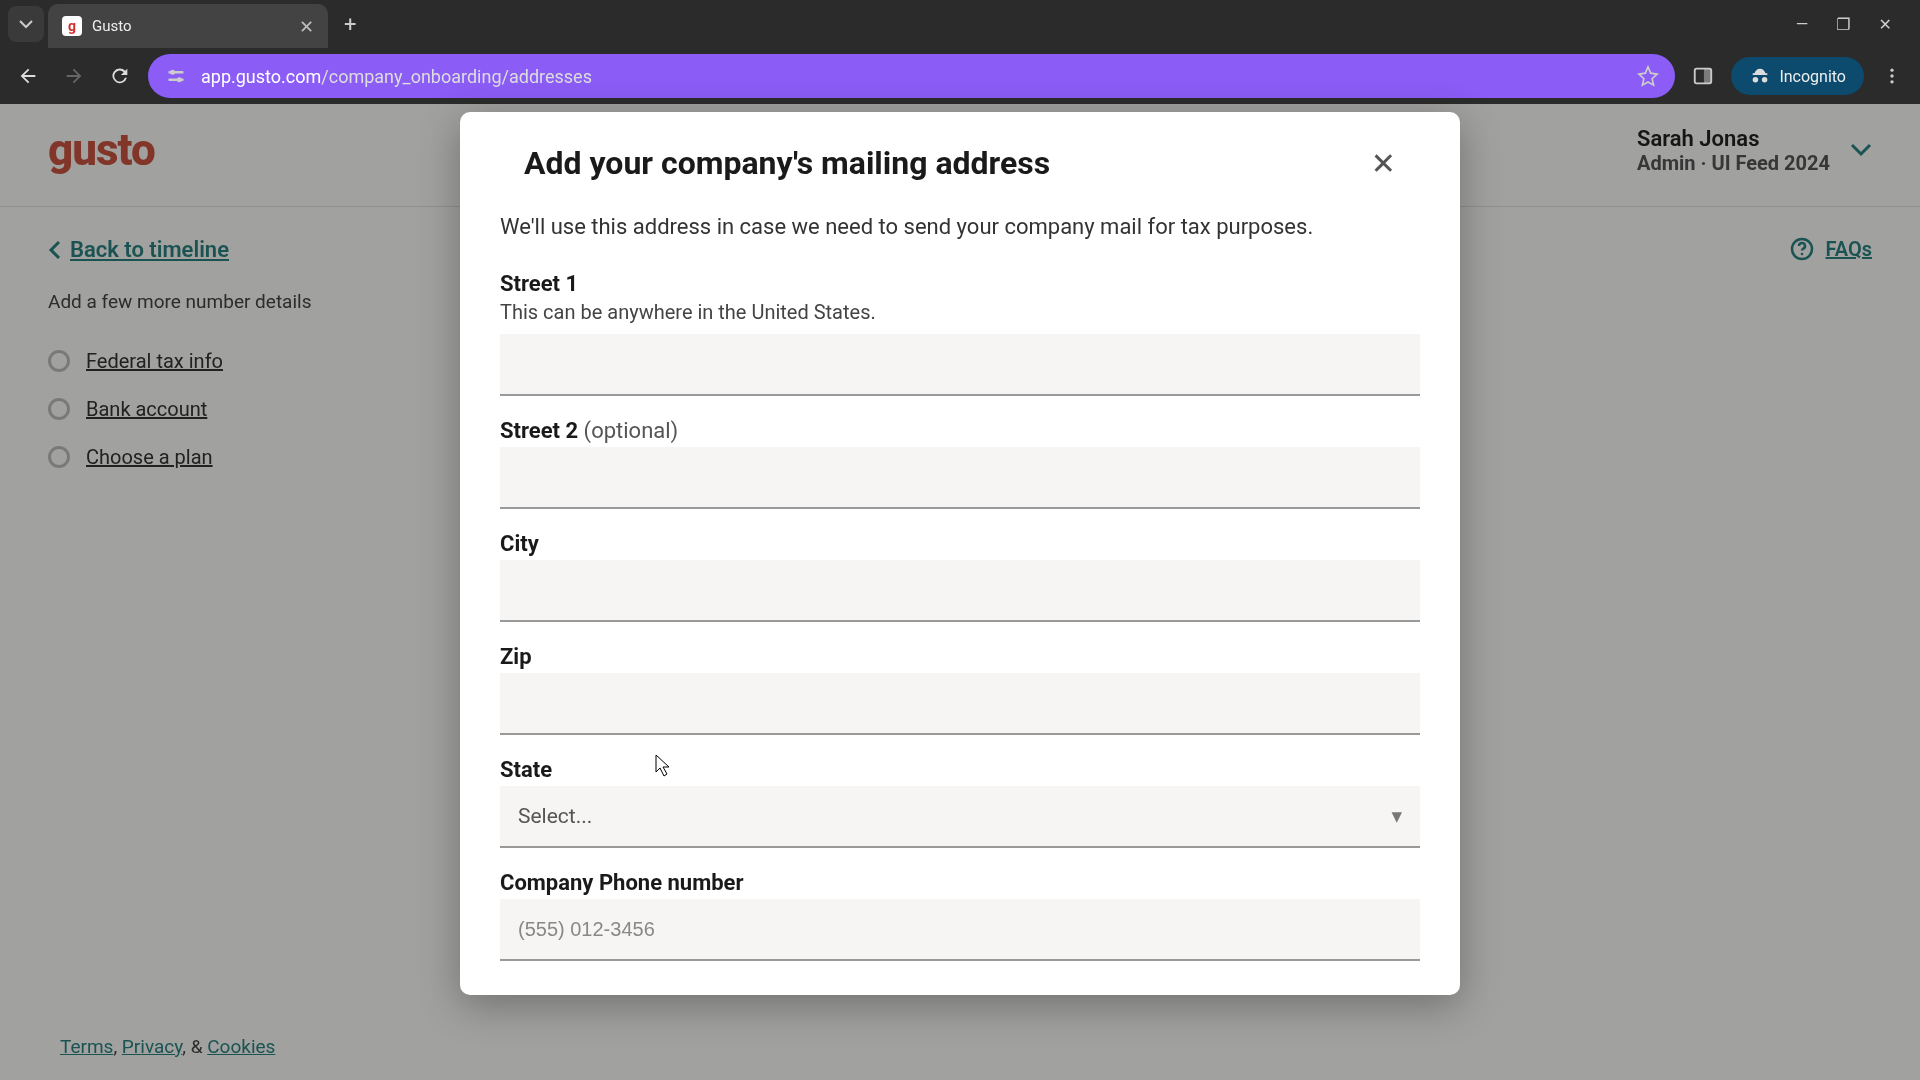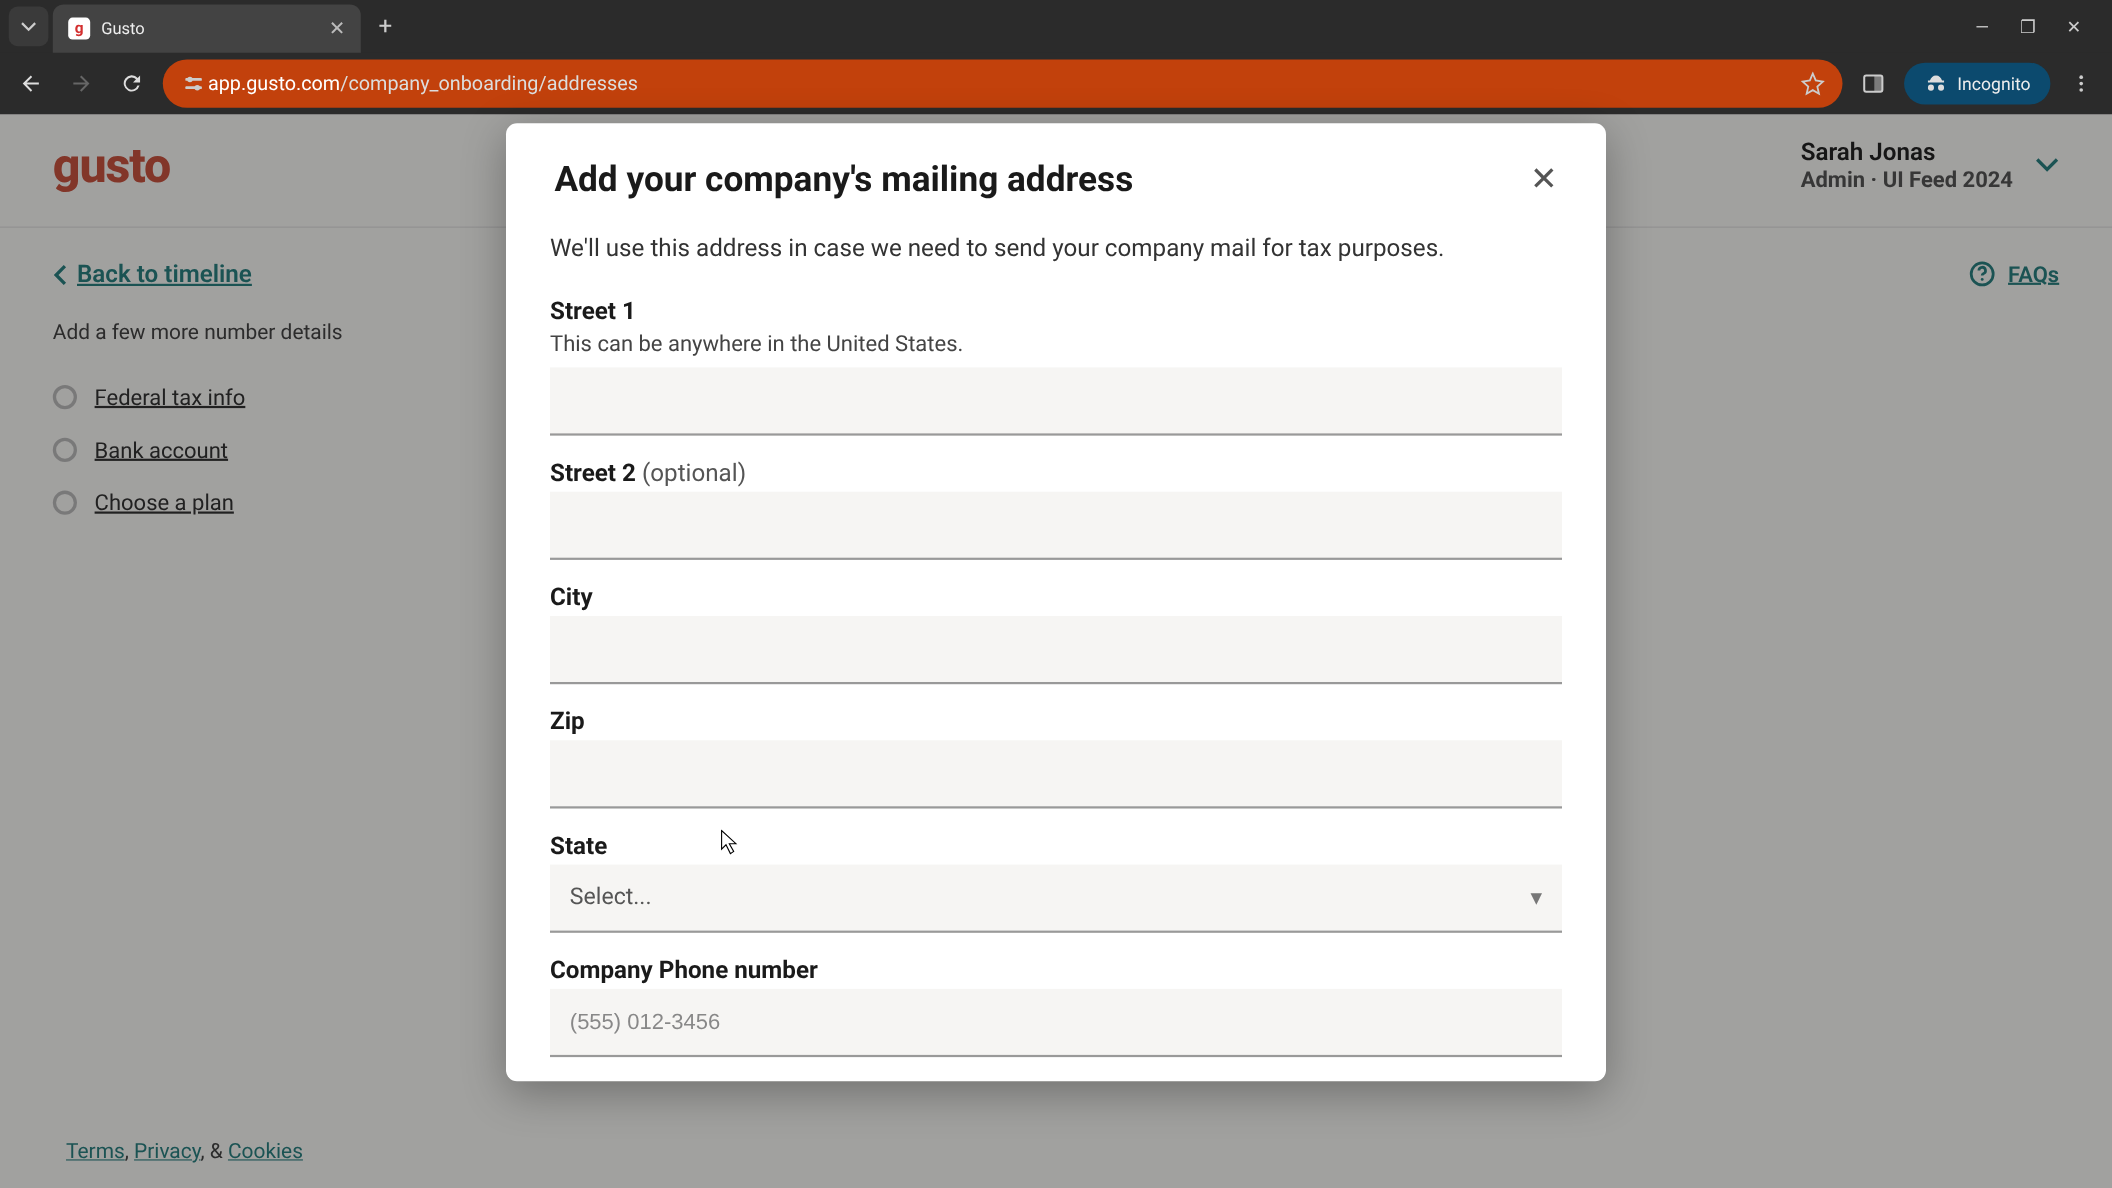--- a/index.html
+++ b/index.html
@@ -13,21 +13,21 @@
 .tab-favicon { width: 20px; height: 20px; background: #fff; border-radius: 4px; display: flex; align-items: center; justify-content: center; color: #d32f2f; font-weight: bold; font-size: 14px; }
 .tab-title { color: #eee; font-size: 15px; flex: 1; }
 .tab-close { color: #bbb; font-size: 18px; cursor: pointer; }
 .new-tab { color: #ccc; font-size: 22px; padding: 0 12px; cursor: pointer; }
 .window-controls { margin-left: auto; display: flex; gap: 28px; padding-right: 20px; color: #ccc; }
 .window-controls span { cursor: pointer; font-size: 16px; }
 
 .address-bar-row { height: 56px; display: flex; align-items: center; padding: 0 10px; gap: 10px; background: #2b2b2b; }
 .nav-btn { width: 36px; height: 36px; display: flex; align-items: center; justify-content: center; color: #ccc; cursor: pointer; border-radius: 50%; }
 .nav-btn.disabled { color: #666; }
-.address-bar { flex: 1; background: #c2410c; border-radius: 22px; height: 44px; display: flex; align-items: center; padding: 0 16px; gap: 1px; }
+.address-bar { flex: 1; background: #8b5cf6; border-radius: 22px; height: 44px; display: flex; align-items: center; padding: 0 16px; gap: 13px; }
 .site-settings { width: 24px; height: 24px; display: flex; align-items: center; justify-content: center; color: #ccc; }
 .url { color: #ddd; font-size: 18px; flex: 1; }
 .url .domain { color: #fff; }
 .star { color: #ccc; margin-left: auto; }
 .ext-icon { width: 36px; height: 36px; display: flex; align-items: center; justify-content: center; color: #ccc; }
 .incognito-badge { display: flex; align-items: center; gap: 8px; background: #0c4a6e; border-radius: 22px; padding: 8px 18px; color: #eee; font-size: 16px; }
 
 
 .page { position: relative; height: 976px; background: #f8f7f5; }
 .overlay { position: absolute; inset: 0; background: rgba(0,0,0,0.35); }
@@ -56,24 +56,24 @@
 
 .content-area { flex: 1; }
 .faqs-link { float: right; display: flex; align-items: center; gap: 12px; color: #2a8080; font-size: 20px; font-weight: 600; text-decoration: underline; }
 
 .footer { position: absolute; bottom: 22px; left: 60px; font-size: 19px; color: #2a8080; }
 .footer a { color: #2a8080; text-decoration: underline; }
 .footer .plain { color: #444; text-decoration: none; }
 
 
 .modal { position: absolute; top: 8px; left: 50%; transform: translateX(-50%); width: 1000px; background: #fff; border-radius: 10px; box-shadow: 0 10px 40px rgba(0,0,0,0.3); z-index: 10; display: flex; flex-direction: column; max-height: 930px; }
-.modal-header { display: flex; justify-content: space-between; align-items: center; padding: 32px 44px 18px; }
+.modal-header { display: flex; justify-content: space-between; align-items: center; padding: 32px 64px 18px; }
 .modal-title { font-size: 32px; font-weight: 700; color: #1a1a1a; }
 .modal-close { font-size: 30px; color: #555; cursor: pointer; background: none; border: none; }
-.modal-body { padding: 10px 40px 0 40px; overflow-y: auto; flex: 1; }
+.modal-body { padding: 10px 40px 12px 40px; overflow-y: auto; flex: 1; }
 .modal-body::-webkit-scrollbar { width: 16px; }
 .modal-body::-webkit-scrollbar-track { background: #f0f0f0; }
 .modal-body::-webkit-scrollbar-thumb { background: #c4c4c4; border-radius: 2px; }
 .modal-body::-webkit-scrollbar-button { height: 16px; background: #f0f0f0; }
 .modal-desc { font-size: 22px; color: #333; line-height: 1.5; margin-bottom: 28px; }
 .field { margin-bottom: 22px; }
 .field-label { font-size: 22px; font-weight: 700; color: #1a1a1a; display: block; margin-bottom: 4px; }
 .field-label .optional { font-weight: 400; color: #555; }
 .field-help { font-size: 20px; color: #444; margin-bottom: 10px; }
 .field-input { width: 100%; height: 62px; background: #f6f5f3; border: none; border-bottom: 2px solid #999; font-size: 20px; padding: 0 18px; outline: none; }

